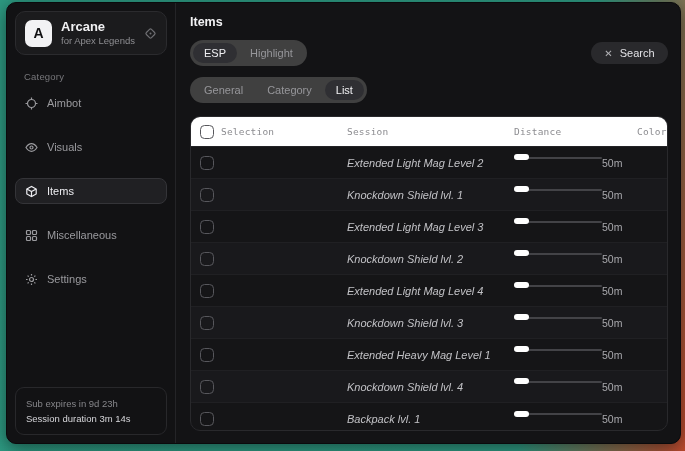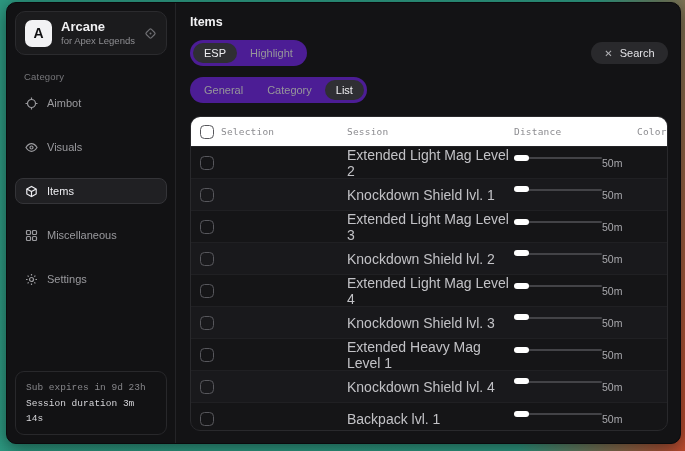--- a/index.html
+++ b/index.html
@@ -31,47 +31,47 @@
   .section-label { color:#77777b; font-size:9.5px; margin:16px 0 8px 9px; letter-spacing:.2px; }
   .nav { display:flex; flex-direction:column; gap:18px; }
   .nav-item {
     display:flex; align-items:center; gap:9px; height:26px; padding:0 9px;
     border-radius:8px; color:#9a9a9e; font-size:11px; border:1px solid transparent; cursor:pointer;
   }
   .nav-item.active { background:#202023; border-color:#343438; color:#ececf0; }
   .nav-item .nicon { display:flex; width:13px; height:13px; align-items:center; justify-content:center; }
   .side-footer {
     margin-top:auto; border:1px solid #28282b; border-radius:9px; padding:8px 10px;
-    font-family:Liberation Mono, monospace; line-height:1.6;
+    font-family:Liberation Sans, sans-serif; line-height:1.6;
   }
   .foot-l1 { color:#86868a; font-size:9.5px; }
   .foot-l2 { color:#d6d6da; font-size:9.5px; }
   
   .main { flex:1; border-left:1px solid #242427; background:#131315; padding:12px 16px 12px 14px; display:flex; flex-direction:column; }
   .page-title { color:#f2f2f4; font-size:12.5px; font-weight:bold; }
   .ctrl-row { display:flex; align-items:center; justify-content:space-between; margin-top:11px; }
-  .seg { display:inline-flex; background:#4c1d95; border-radius:14px; padding:3px; gap:2px; }
+  .seg { display:inline-flex; background:#404040; border-radius:14px; padding:3px; gap:2px; }
   .seg-btn { border:none; background:transparent; color:#96969a; font-size:11px; padding:4px 11px; border-radius:11px; cursor:pointer; font-family:inherit; }
   .seg-btn.sel { background:#2f2f33; color:#f0f0f3; }
   .search-btn {
     display:inline-flex; align-items:center; gap:7px; background:#29292c; border:none; cursor:pointer;
     border-radius:13px; padding:5px 13px; color:#e2e2e6; font-size:11px; font-family:inherit;
   }
   .search-x { color:#b2b2b6; font-size:10px; }
   .tabs-row { margin-top:11px; }
   
   .table-card { margin-top:13px; border:1px solid #29292c; border-radius:10px; overflow:hidden; background:#151517; }
   .trow { display:grid; grid-template-columns:30px 126px 167px 118px 1fr; align-items:center; }
   .thead { height:30px; background:#ffffff; border-bottom:1px solid #232326;
     font-family:"DejaVu Sans Mono", monospace; font-size:9.5px; color:#8c8c90; letter-spacing:.2px; }
   .tbody .trow { height:32px; border-bottom:1px solid #202023; }
   .tbody .trow:nth-child(even) { background:#19191c; }
   .tbody .trow:last-child { border-bottom:none; }
   .checkbox { width:14px; height:14px; border:1.5px solid #57575c; border-radius:4.5px; margin-left:9px; background:transparent; cursor:pointer; }
-  .obj-cell { color:#c2c2c6; font-size:14px; }
+  .obj-cell { color:#c2c2c6; font-size:11px;font-style:italic; }
   .dist-cell { display:flex; align-items:flex-start; }
   .track { position:relative; width:88px; height:2px; background:#434347; border-radius:1px; }
   .thumb { position:absolute; left:0; top:-2.5px; width:15px; height:6px; background:#ffffff; border-radius:3px; cursor:pointer; }
   .dist-val { color:#a8a8ac; font-size:10.5px; }
   .swatch { width:13px; height:13px; border-radius:4px; margin:0 auto; cursor:pointer; }
 </style>
 </head>
 <body>
 
 <div class="window">

